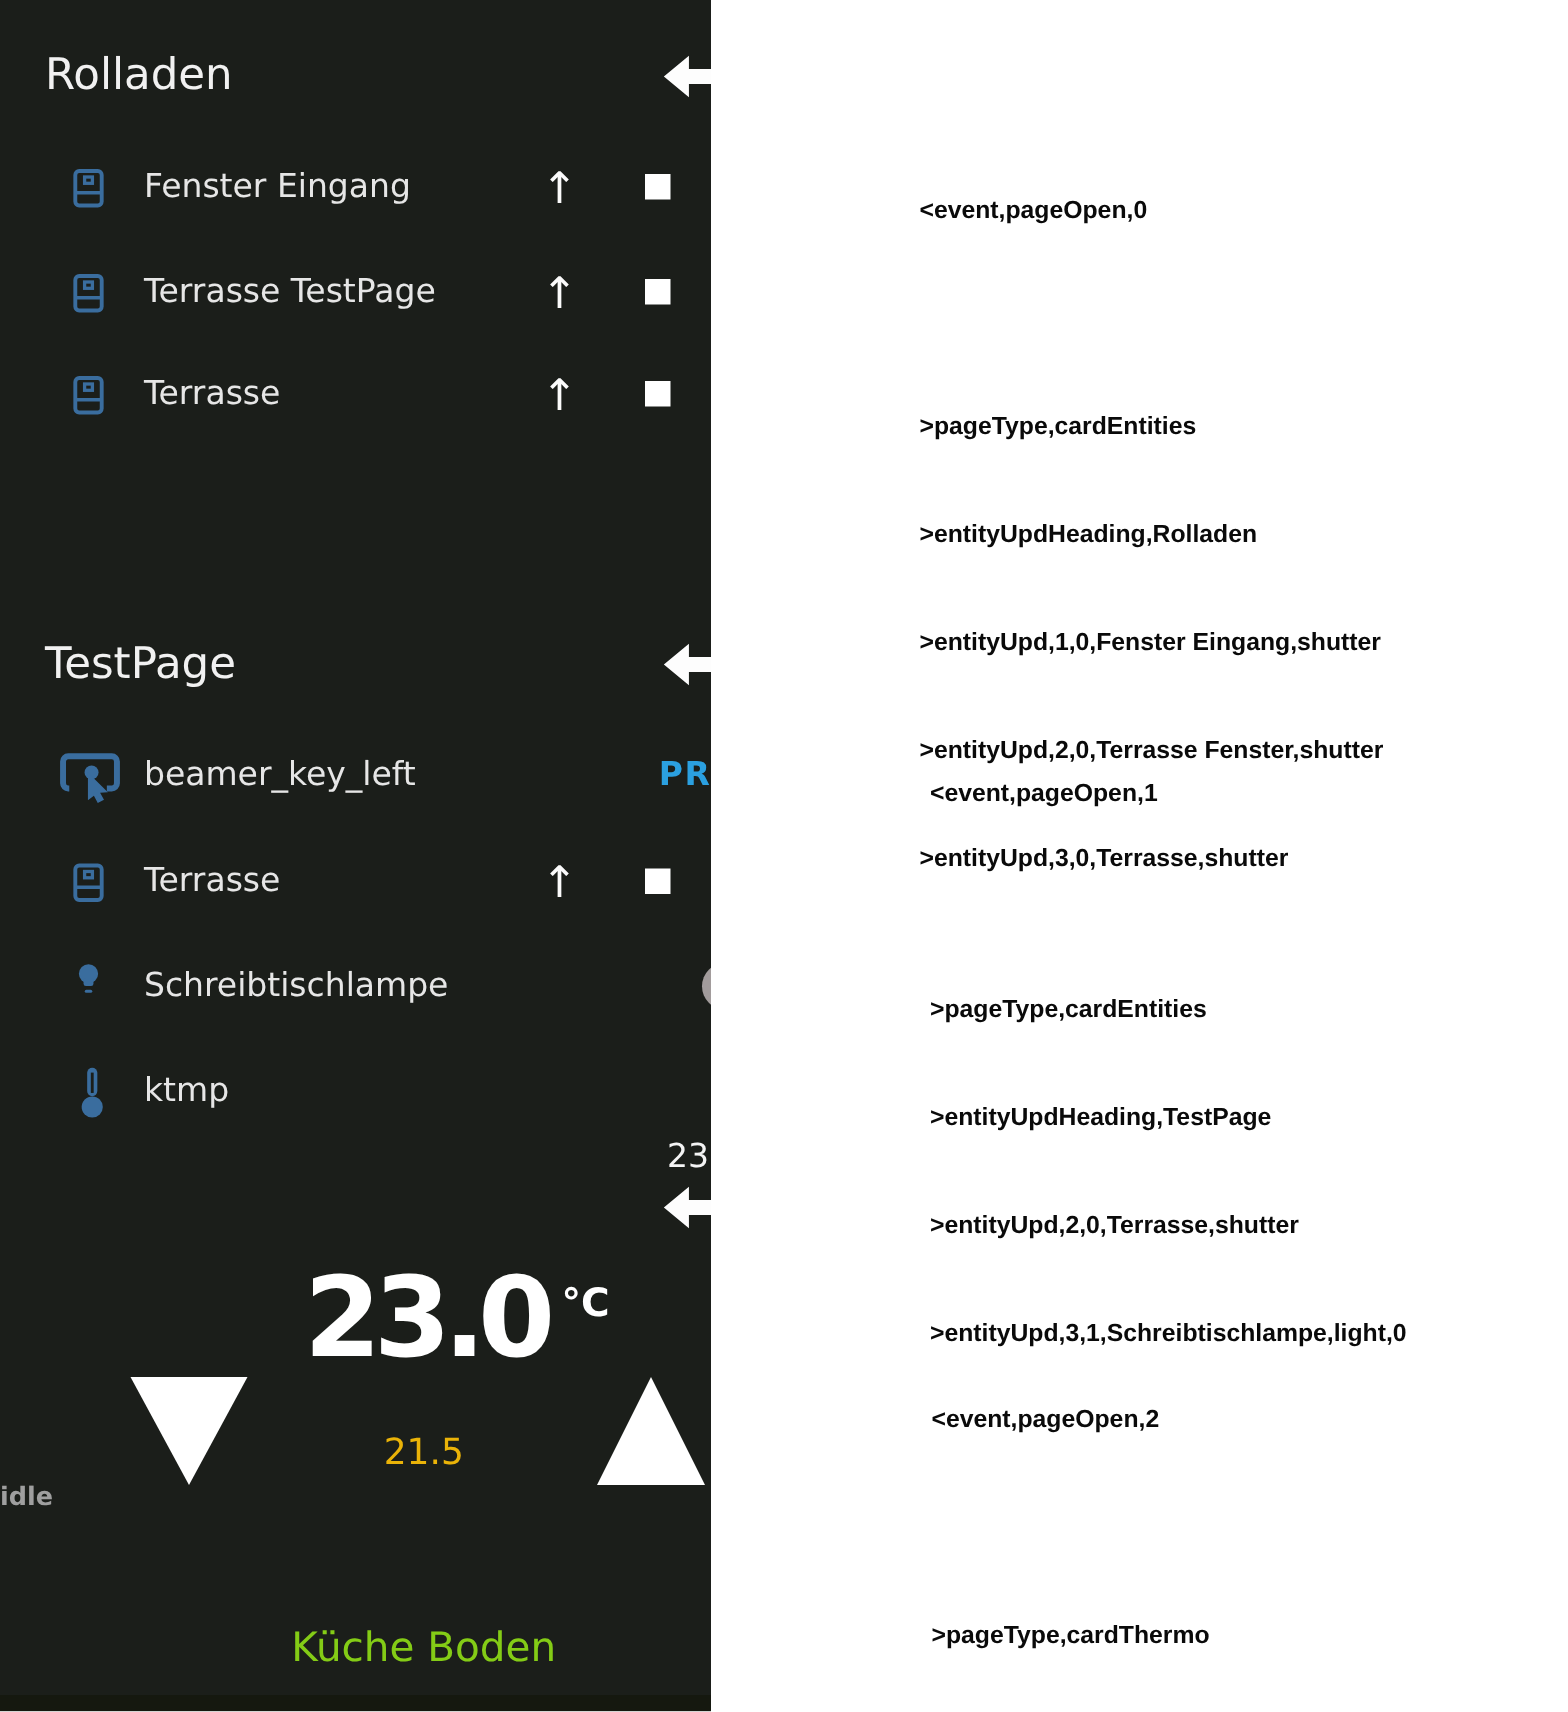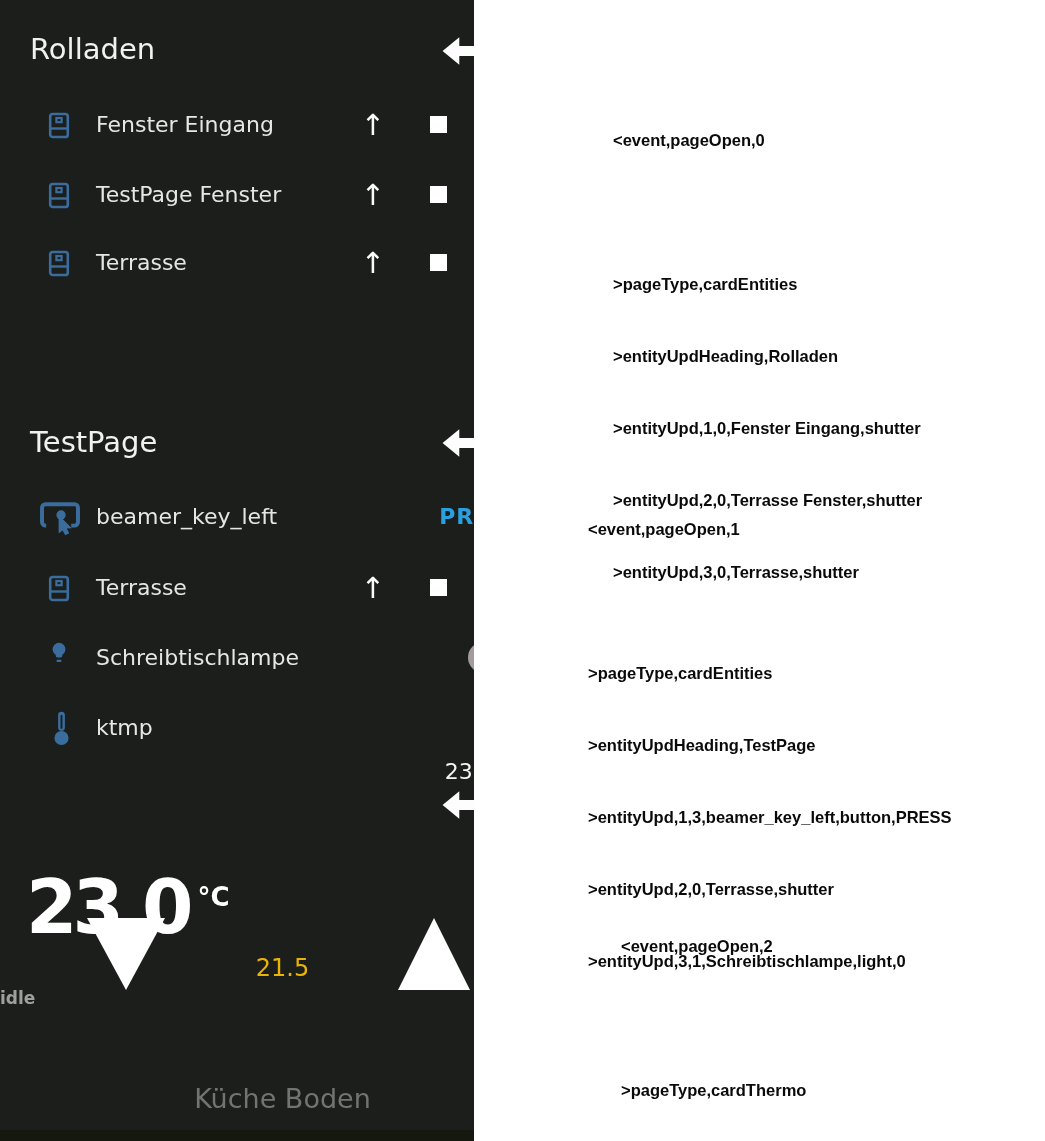--- a/index.html
+++ b/index.html
@@ -30,30 +30,30 @@
   .ctl.up{left:355px;} .ctl.down{left:485px;}
   .ctl.stop{left:420px;}
   .stop-square{width:17px;height:17px;background:#ffffff;margin:11px auto 0;}
   .press{position:absolute;right:42px;top:0;line-height:40px;font-size:22px;font-weight:600;
          letter-spacing:1px;color:var(--press-blue);cursor:pointer;}
   .value{position:absolute;right:38px;top:0;line-height:40px;font-size:22px;color:#f4f4f4;margin-top:44px;}
   .toggle{position:absolute;right:37px;top:4px;width:60px;height:32px;cursor:pointer;}
   .toggle-track{position:absolute;right:0;top:4px;width:50px;height:24px;border-radius:12px;background:var(--toggle-track);}
   .toggle-knob{position:absolute;left:0;top:0;width:31px;height:31px;border-radius:50%;background:var(--toggle-knob);}
 
-  .temp-wrap{position:absolute;left:0;top:844px;width:565px;padding-left:26px;text-align:left;
-             line-height:70px;color:var(--text-white);white-space:nowrap;margin-top:28px;}
+  .temp-wrap{position:absolute;left:0;top:844px;width:565px;padding-left:44px;text-align:center;
+             line-height:70px;color:var(--text-white);white-space:nowrap;}
   .temp-val{font-size:74px;font-weight:700;letter-spacing:-5px;}
   .temp-unit{display:inline-block;font-size:26px;font-weight:700;margin-left:9px;transform:translateY(-27px);letter-spacing:0;}
   .tri{position:absolute;width:0;height:0;cursor:pointer;}
   .tri-down{left:87px;top:918px;border-left:39px solid transparent;border-right:39px solid transparent;border-top:72px solid #ffffff;}
   .tri-up{left:398px;top:918px;border-left:36px solid transparent;border-right:36px solid transparent;border-bottom:72px solid #ffffff;}
   .setpoint{position:absolute;left:0;top:954px;width:565px;text-align:center;font-size:24px;color:#eab308;}
   .state{position:absolute;left:0;top:988px;width:565px;text-align:left;font-size:17px;color:var(--text-gray);font-weight:bold;}
-  .thermo-name{position:absolute;left:0;top:1083px;width:565px;text-align:center;font-size:27px;color:#737373;}
+  .thermo-name{position:absolute;left:0;top:1083px;width:565px;text-align:center;font-size:27px;color:#84cc16;}
 
   .log-block{position:absolute;font-family:"Liberation Sans",sans-serif;font-weight:700;
              font-size:16.5px;line-height:24px;color:var(--log-text);white-space:pre;}
   .log-gap{height:24px;}
 </style>
 </head>
 <body>
 
 <div class="stage">
   <div class="panel">
@@ -81,21 +81,21 @@
         </div>
       <span class="ctl down">↓</span>
     </div>
 
     <div class="row" style="top:175px">
       <svg class="icon icon-shutter" viewBox="0 0 24 27">
         <rect x="3.2" y="2" width="17.6" height="23" rx="2.6" fill="none" stroke="var(--icon-blue)" stroke-width="2.6"></rect>
         <line x1="3.2" y1="16.5" x2="20.8" y2="16.5" stroke="var(--icon-blue)" stroke-width="2.4"></line>
         <rect x="9.4" y="6" width="5.2" height="4.2" fill="none" stroke="var(--icon-blue)" stroke-width="2.2"></rect>
       </svg>
-      <span class="label">TestPage Fenster</span>
+      <span class="label">Terrasse TestPage</span>
       <span class="ctl up">↑</span>
       <div class="ctl stop">
           <div class="stop-square"></div>
         </div>
       <span class="ctl down">↓</span>
     </div>
 
     <div class="row" style="top:243px">
       <svg class="icon icon-shutter" viewBox="0 0 24 27">
         <rect x="3.2" y="2" width="17.6" height="23" rx="2.6" fill="none" stroke="var(--icon-blue)" stroke-width="2.6"></rect>
@@ -191,26 +191,25 @@
   <div class="log-block" style="left:613px;top:80px">
     <div class="log-line">&lt;event,pageOpen,0</div>
     <div class="log-gap"></div>
     <div class="log-line">&gt;pageType,cardEntities</div>
     <div class="log-line">&gt;entityUpdHeading,Rolladen</div>
     <div class="log-line">&gt;entityUpd,1,0,Fenster Eingang,shutter</div>
     <div class="log-line">&gt;entityUpd,2,0,Terrasse Fenster,shutter</div>
     <div class="log-line">&gt;entityUpd,3,0,Terrasse,shutter</div>
   </div>
 
-  <div class="log-block" style="left:588px;top:469px">
+  <div class="log-block" style="left:620px;top:469px">
     <div class="log-line">&lt;event,pageOpen,1</div>
     <div class="log-gap"></div>
     <div class="log-line">&gt;pageType,cardEntities</div>
     <div class="log-line">&gt;entityUpdHeading,TestPage</div>
-    <div class="log-line">&gt;entityUpd,1,3,beamer_key_left,button,PRESS</div>
     <div class="log-line">&gt;entityUpd,2,0,Terrasse,shutter</div>
     <div class="log-line">&gt;entityUpd,3,1,Schreibtischlampe,light,0</div>
   </div>
 
   <div class="log-block" style="left:621px;top:886px">
     <div class="log-line">&lt;event,pageOpen,2</div>
     <div class="log-gap"></div>
     <div class="log-line">&gt;pageType,cardThermo</div>
     
   </div>

